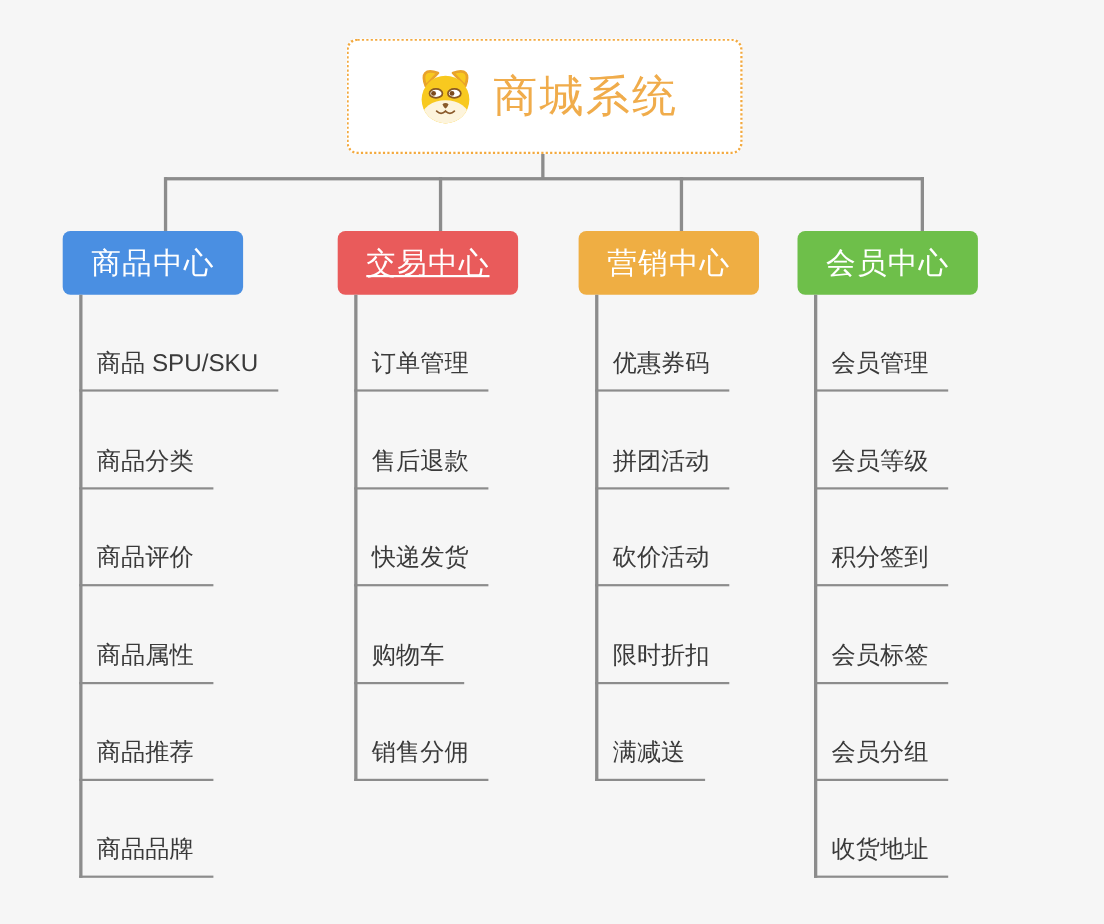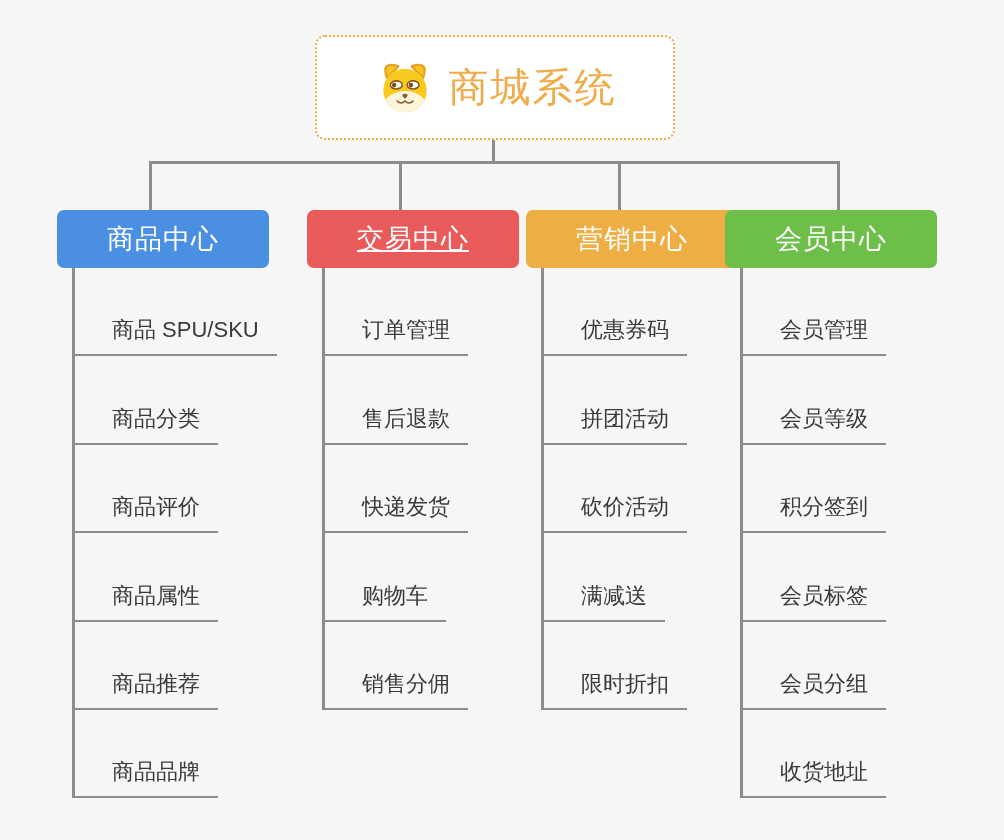--- a/index.html
+++ b/index.html
@@ -33,21 +33,21 @@
   }
   .root-icon{width:62px;height:62px;flex:0 0 auto;}
   
   .conn{position:absolute;background:var(--line,#8c8c8c);}
   .conn-root-drop{left:492px;top:140px;width:3px;height:23px;}
   .conn-h{left:150px;top:161px;width:690px;height:3px;}
   .conn-drop{top:161px;width:3px;height:49px;}
   
   .column{position:absolute;top:210px;}
   .branch-box{
-    width:212px;height:58px;
+    width:164px;height:58px;
     border-radius:7px;
     display:flex;align-items:center;justify-content:center;
     color:#ffffff;
     font-size:27px;
     letter-spacing:1px;
     white-space:nowrap;
   }
   .items{
     margin-left:15px;
     border-left:3px solid var(--line,#8c8c8c);
@@ -55,21 +55,21 @@
   .item{
     height:88.4px;
     display:flex;
     align-items:flex-end;
   }
   .item-label{
     display:inline-block;
     white-space:nowrap;
     font-size:22px;
     color:#3a3a3a;
-    padding:0 18px 9px 40px;
+    padding:0 18px 9px 16px;
     border-bottom:2px solid var(--line,#8c8c8c);
     margin-left:-3px; 
   }
 </style>
 </head>
 <body>
 
 <div id="canvas" style="background: rgb(246, 246, 246);">
 
   <div class="root-node">
@@ -157,24 +157,24 @@
           <div class="item">
             <span class="item-label">优惠券码</span>
           </div>
           <div class="item">
             <span class="item-label">拼团活动</span>
           </div>
           <div class="item">
             <span class="item-label">砍价活动</span>
           </div>
           <div class="item">
+            <span class="item-label">限时折扣</span>
+          </div>
+          <div class="item">
             <span class="item-label">满减送</span>
-          </div>
-          <div class="item">
-            <span class="item-label">限时折扣</span>
           </div>
         </div>
       </div>
       <div class="column" style="left: 725px; text-align: right;">
         <div class="branch-box" style="background: rgb(110, 191, 74);">会员中心</div>
         <div class="items">
           <div class="item">
             <span class="item-label">会员管理</span>
           </div>
           <div class="item">

